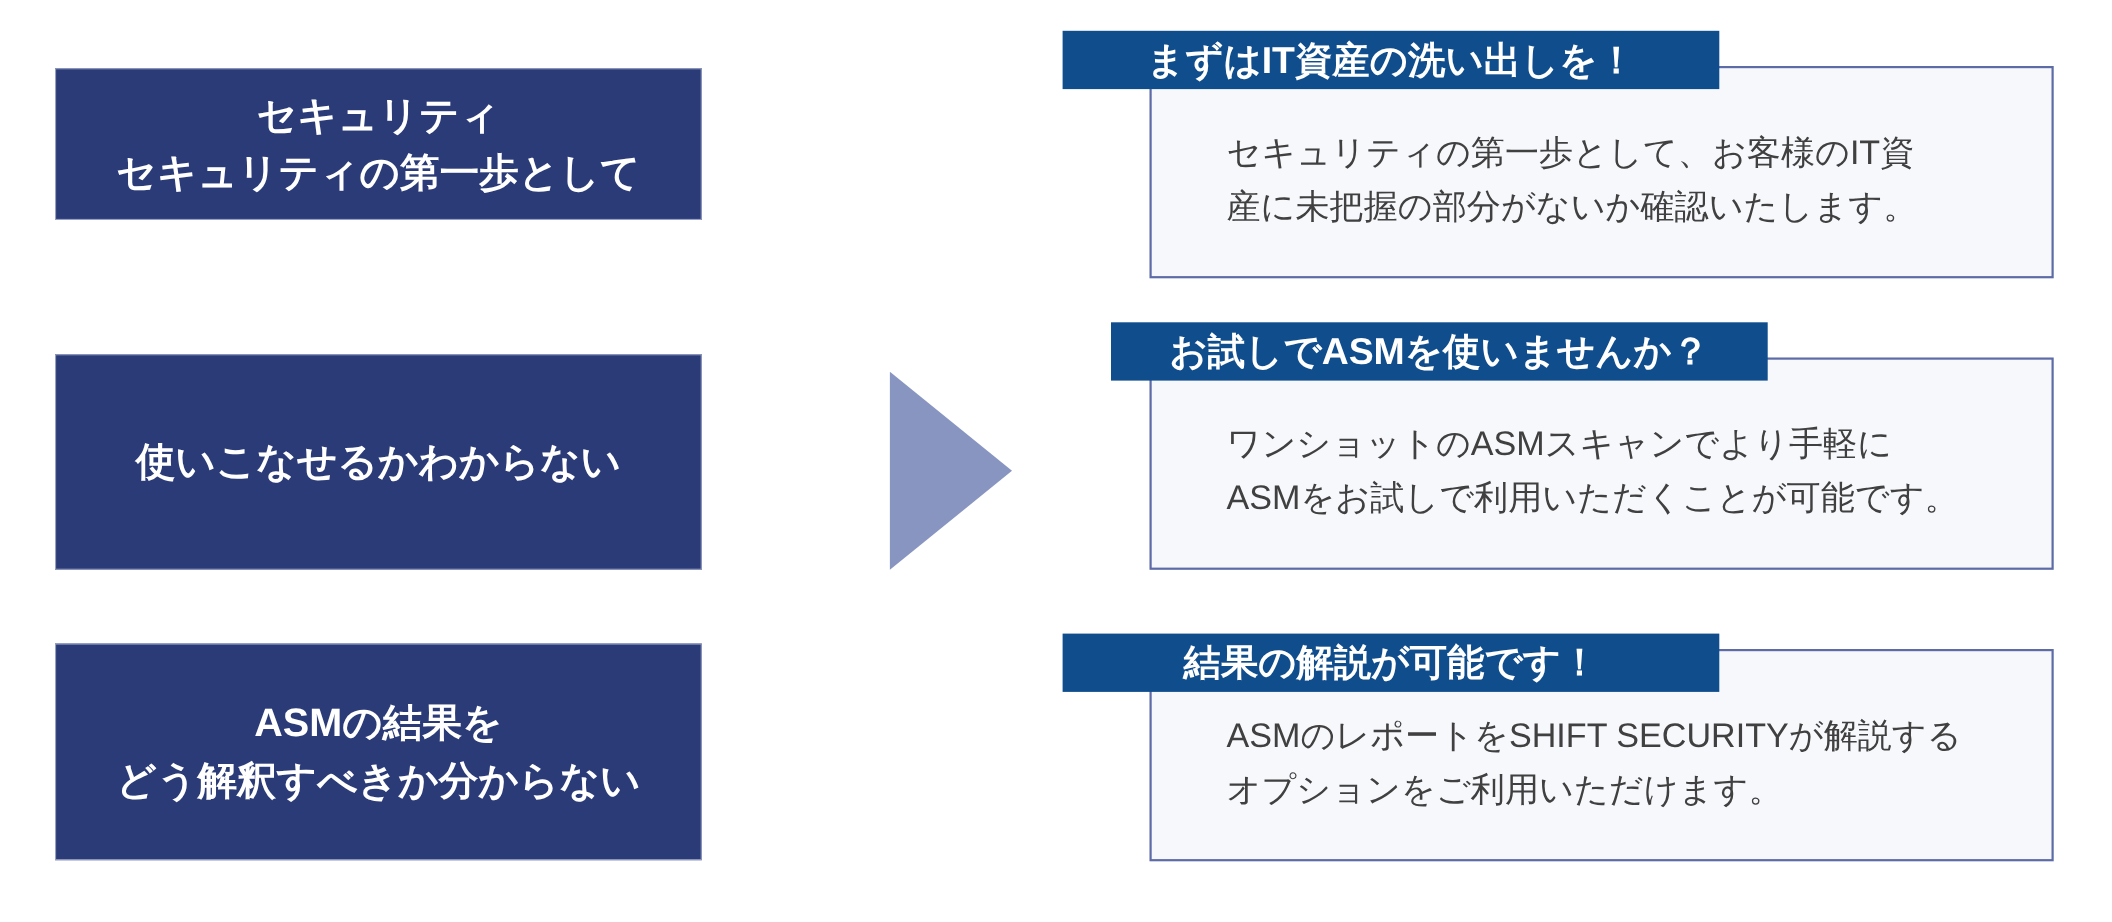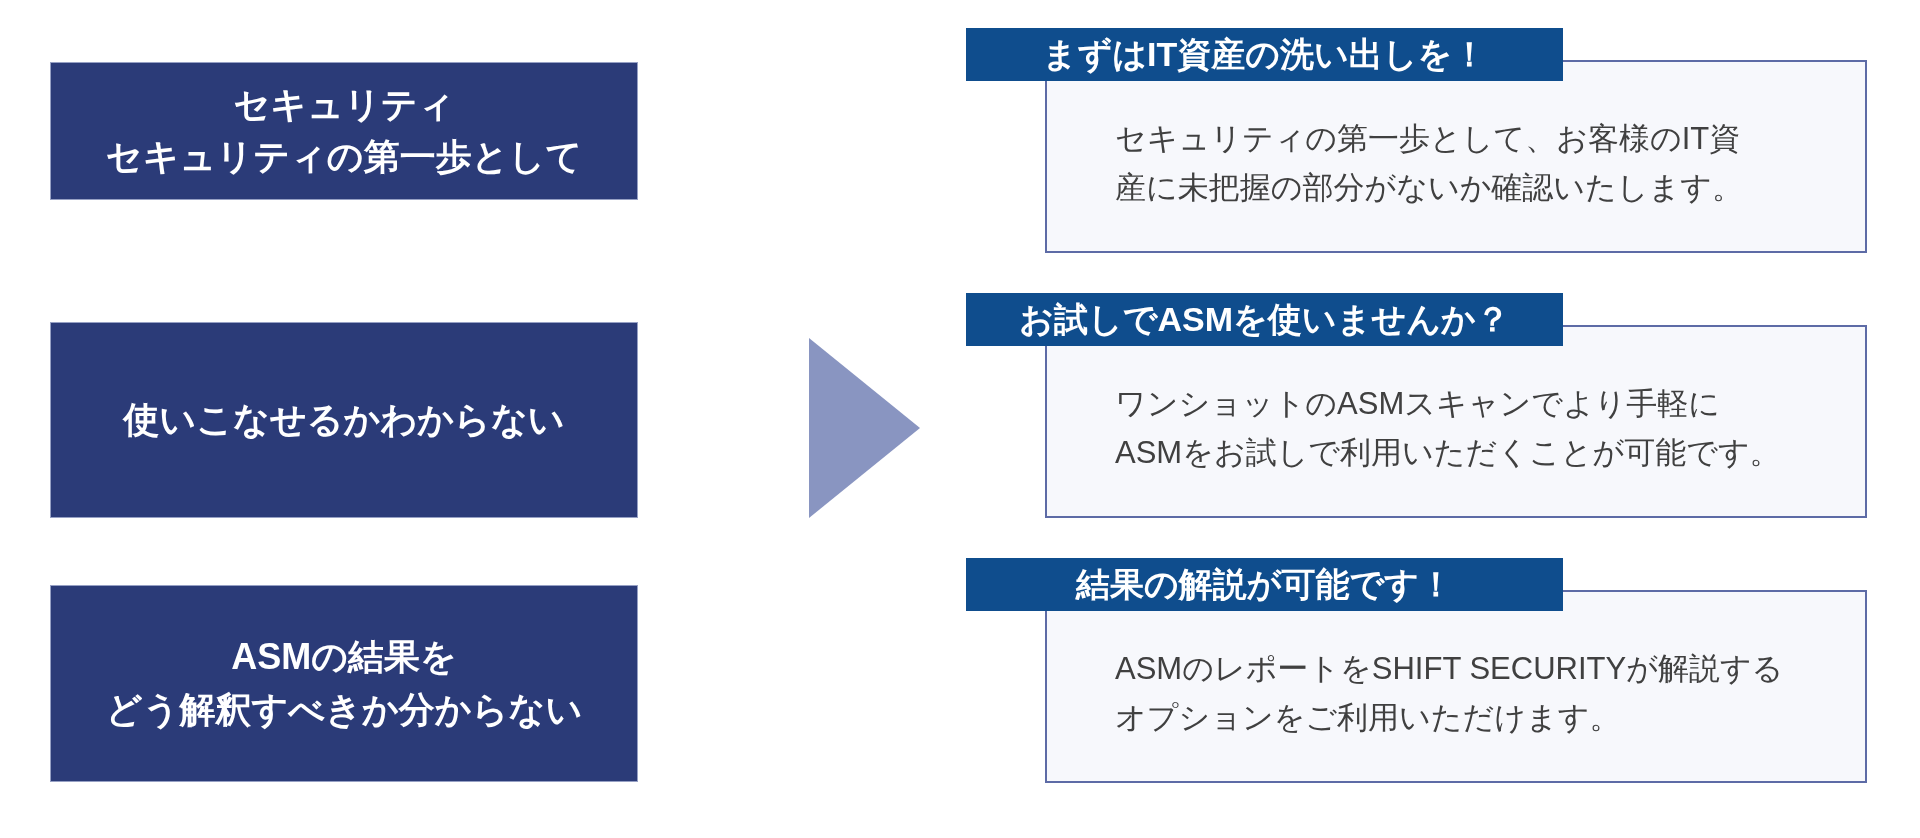--- a/index.html
+++ b/index.html
@@ -59,22 +59,22 @@
     color: #ffffff;
     font-weight: bold;
     font-size: 34px;
     display: flex;
     align-items: center;
     justify-content: center;
     white-space: nowrap;
     z-index: 2;
   }
   .sol-header.h0 { top: 28px; }
-  .sol-header.h1 { top: 293px; }
-  .sol-header.h2 { top: 558px; }
+  .sol-header.h1 { top: 293px; margin-left: 44px; }
+  .sol-header.h2 { top: 576px; }
 
   .sol-body {
     position: absolute;
     left: 1045px;
     width: 822px;
     height: 193px;
     background: #f7f8fc;
     border: 2px solid #5d6ba6;
     display: flex;
     flex-direction: column;

